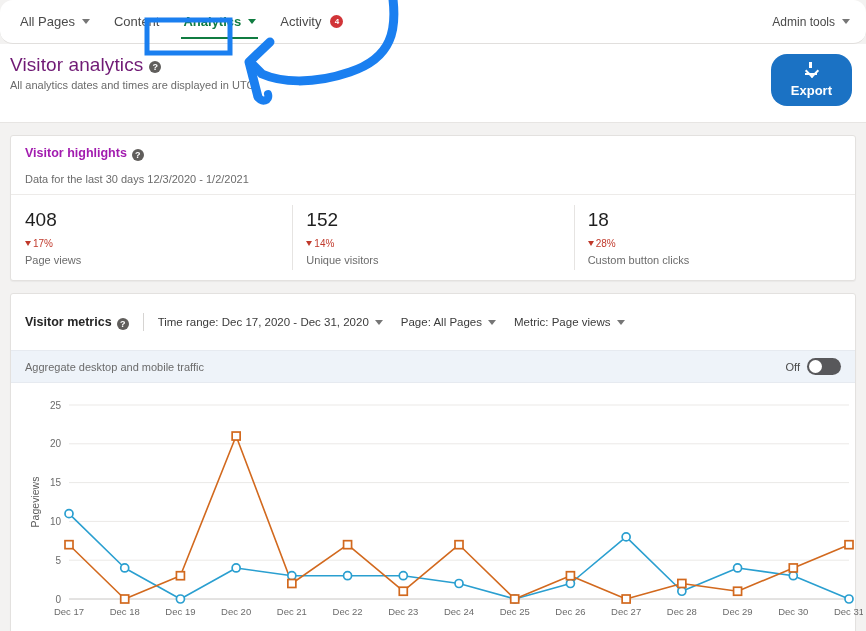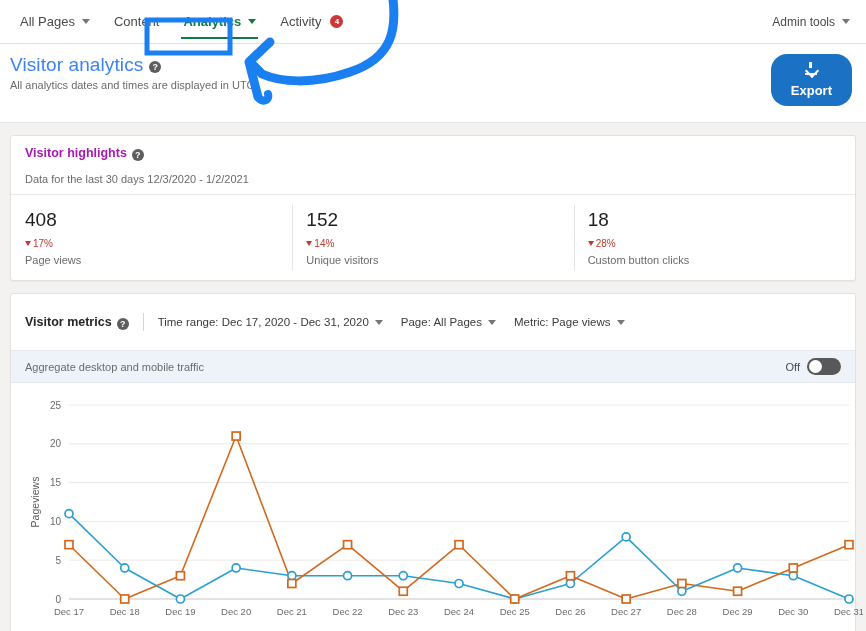--- a/index.html
+++ b/index.html
@@ -14,20 +14,21 @@
     position: relative;
   }
 
   
   .topnav {
     height: 44px; background:#ffffff;
     display:flex; align-items:center;
     padding: 0 10px 0 10px;
     border-bottom: 1px solid #e1dfdd;
     position: relative;
+    border-radius: 13px;
   }
   .nav-item {
     display:flex; align-items:center; gap:7px;
     padding: 0 12px; height: 43px;
     color:#4a4a4a; font-size:13px; cursor:pointer;
     white-space: nowrap;
   }
   .nav-item.first { padding-left: 10px; }
   .caret {
     width:0;height:0;border-left:4px solid transparent;border-right:4px solid transparent;
@@ -51,21 +52,21 @@
   .admin-tools { font-size:12px; color:#4a4a4a; display:flex; align-items:center; gap:7px; cursor:pointer; padding-right:6px;}
 
   
   .page-header {
     background:#ffffff; padding: 10px 14px 16px 10px;
     display:flex; align-items:flex-start;
     border-bottom:1px solid #e7e5e3;
     position:relative;
   }
   .title-row { display:flex; align-items:center; gap:6px; }
-  .page-title { font-size:19px; font-weight:normal; color:#3b82f6; letter-spacing:.1px;}
+  .page-title { font-size:19px; font-weight:normal; color:#701a75; letter-spacing:.1px;}
   .page-sub { font-size:11px; color:#6b6b6b; margin-top:3px; }
   .help-dot {
     width:12px;height:12px;border-radius:50%;background:#605e5c;color:#fff;
     font-size:9px;font-weight:bold;display:inline-flex;align-items:center;justify-content:center;
     line-height:1; cursor:pointer; position:relative; top:2px;
   }
   .export-btn {
     background:#1b72c4; color:#fff; border:none; border-radius:16px;
     font-size:13px; font-weight:bold; padding: 8px 20px;
     display:flex; align-items:center; gap:8px; cursor:pointer;

